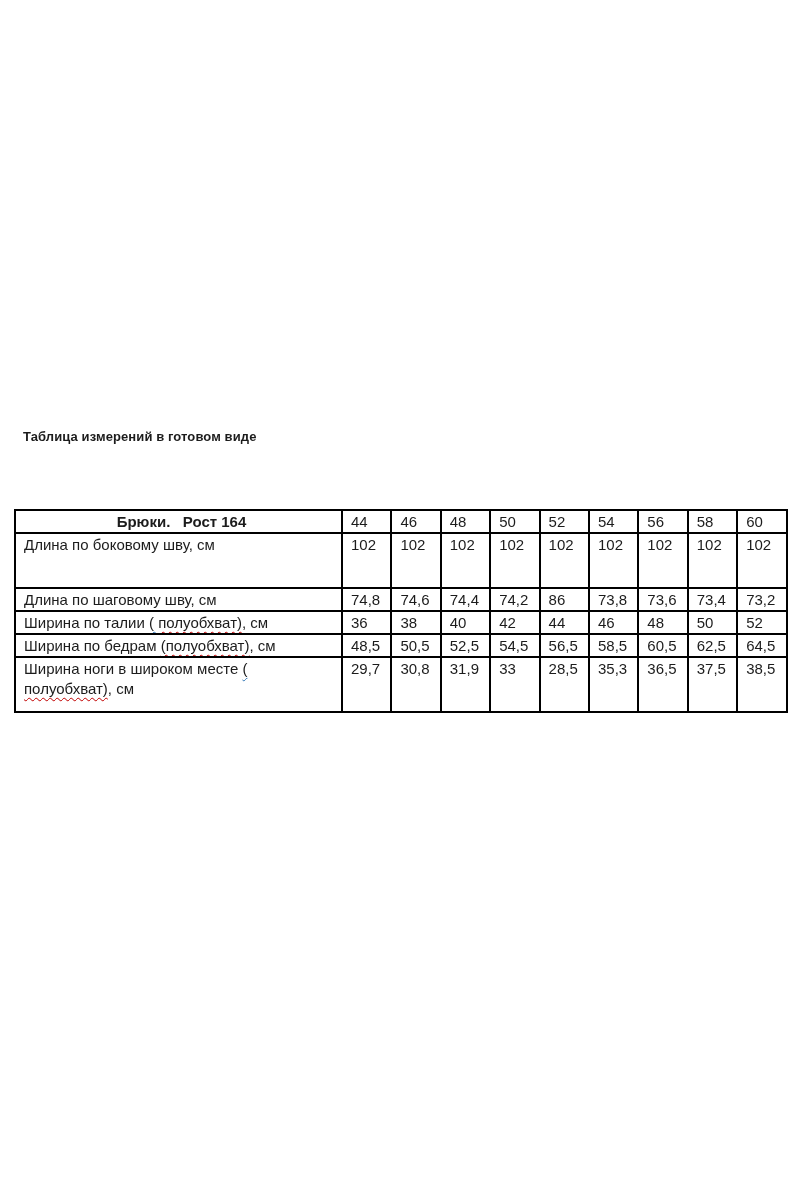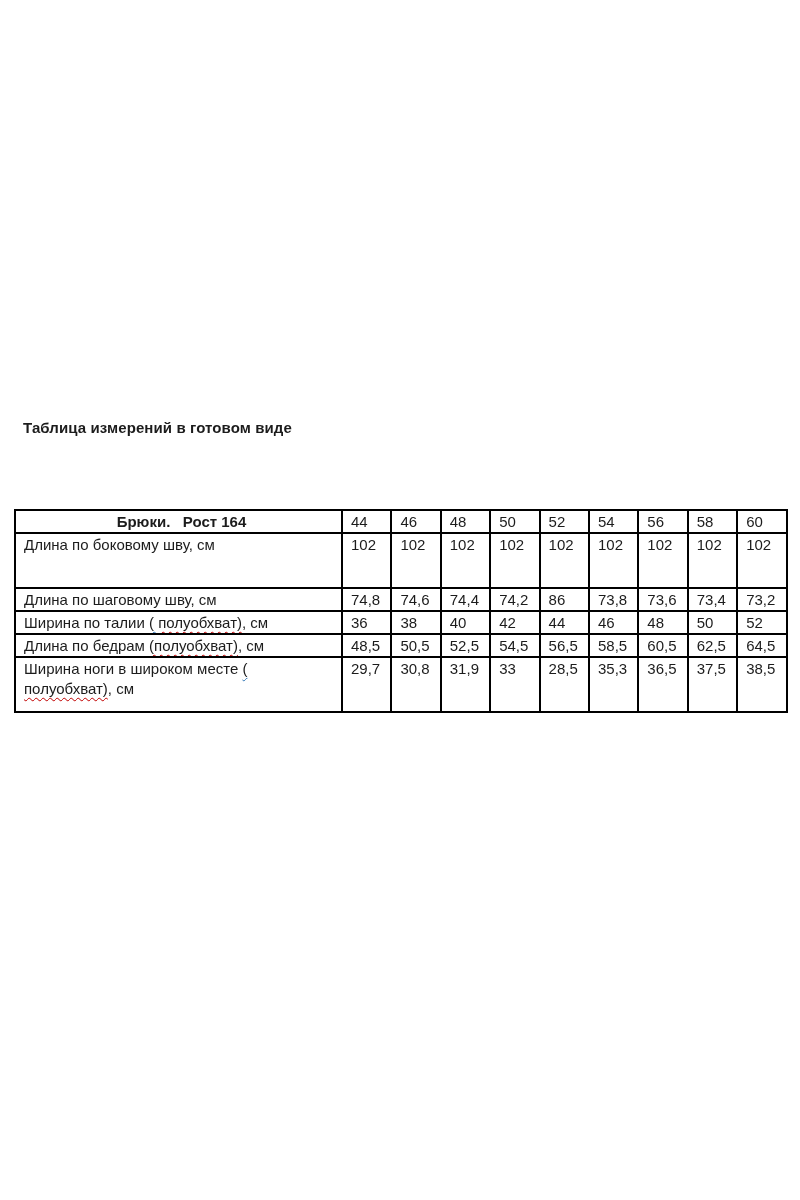--- a/index.html
+++ b/index.html
@@ -6,22 +6,22 @@
   body {
     width: 800px; height: 1200px;
     background: #ffffff;
     font-family: "Liberation Sans", sans-serif;
     color: var(--text, #1c1c1c);
     position: relative;
     overflow: hidden;
   }
   .doc-title {
     position: absolute;
-    left: 23px; top: 419px;
-    font-size: 15px;
+    left: 23px; top: 429px;
+    font-size: 13px;
     font-weight: 700;
     letter-spacing: 0.1px;
     white-space: pre;
   }
   .table-wrap {
     position: absolute;
     left: 14px; top: 509px;
     width: 772px;
   }
   table.measure {
@@ -117,21 +117,21 @@
             <td class="value-cell">38</td>
             <td class="value-cell">40</td>
             <td class="value-cell">42</td>
             <td class="value-cell">44</td>
             <td class="value-cell">46</td>
             <td class="value-cell">48</td>
             <td class="value-cell">50</td>
             <td class="value-cell">52</td>
           </tr>
           <tr class="h-std">
-            <td class="row-label-cell"><span>Длина по бедрам </span><span class="mark-red">(полуобхват)</span><span>, см</span></td>
+            <td class="row-label-cell"><span>Ширина по бедрам </span><span class="mark-red">(полуобхват)</span><span>, см</span></td>
             <td class="value-cell">48,5</td>
             <td class="value-cell">50,5</td>
             <td class="value-cell">52,5</td>
             <td class="value-cell">54,5</td>
             <td class="value-cell">56,5</td>
             <td class="value-cell">58,5</td>
             <td class="value-cell">60,5</td>
             <td class="value-cell">62,5</td>
             <td class="value-cell">64,5</td>
           </tr>

